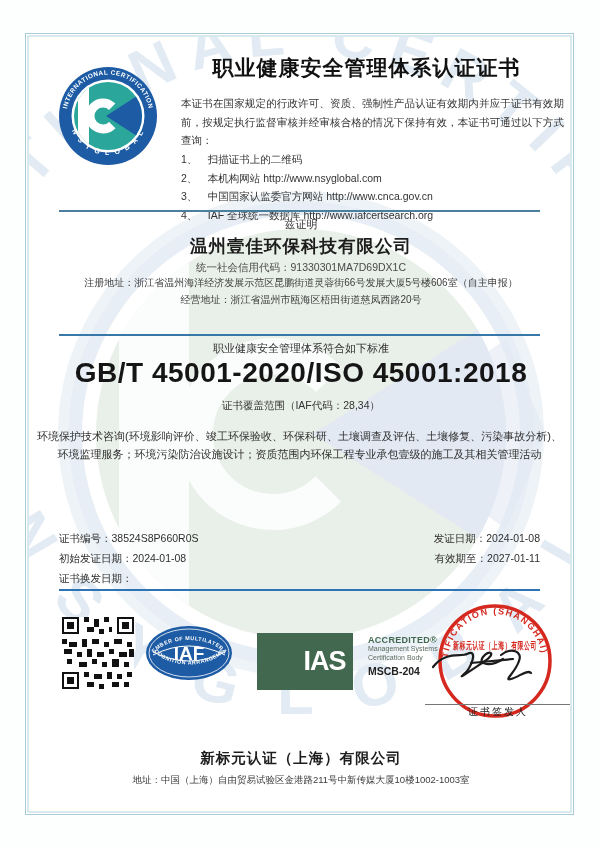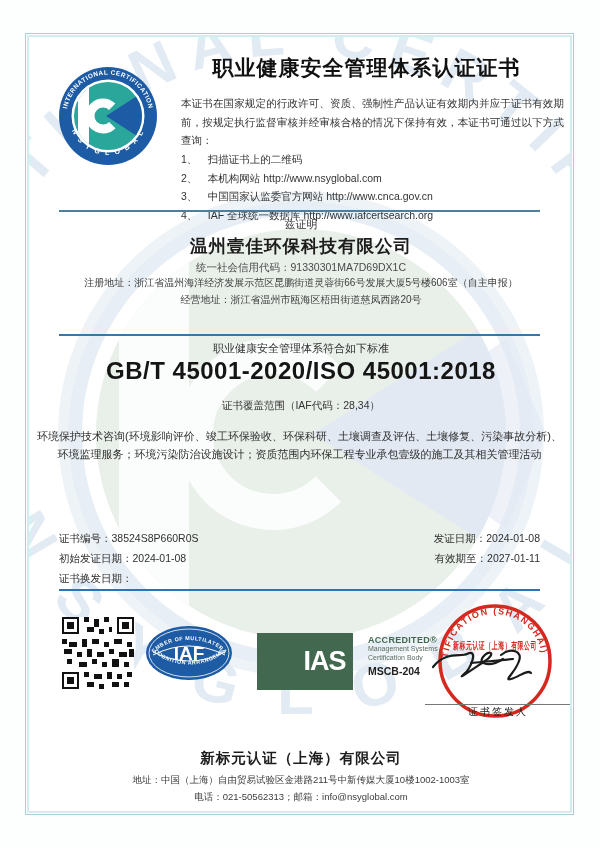--- a/index.html
+++ b/index.html
@@ -30,21 +30,21 @@
   .d1{top:173px;background:#4a809d;}
   .d2{top:297px;background:#3878a8;}
   .d3{top:552px;background:#2e74b5;}
   .center-line{position:absolute;left:3px;right:0;text-align:center;}
   .certify-label{top:180px;font-size:11px;color:#333;}
   .company-name{top:197px;font-size:17.5px;font-weight:bold;color:#1c1c1c;letter-spacing:1px;}
   .credit-code{top:224px;font-size:10.5px;color:#4a4a4a;}
   .addr1{top:239px;font-size:10px;color:#3d3d3d;}
   .addr2{top:256px;font-size:10px;color:#3d3d3d;}
   .std-heading{top:304px;font-size:11px;color:#2f2f2f;}
-  .std-code{top:320px;font-size:24px;font-weight:bold;color:#151515;letter-spacing:.5px;}
+  .std-code{top:320px;font-size:28px;font-weight:bold;color:#151515;letter-spacing:.5px;}
   .scope-label{top:362px;font-size:10.5px;color:#333;}
   .scope-text{position:absolute;left:8px;right:8px;top:391px;font-size:11px;line-height:1.6;
     color:#2f2f2f;text-align:justify;text-align-last:center;}
   .details{position:absolute;left:30px;right:30px;top:491px;font-size:10.5px;color:#2f2f2f;}
   .details .row{height:20px;line-height:20px;}
   .details .right-col{position:absolute;right:0;top:0;text-align:right;}
   
   .qr{position:absolute;left:33px;top:580px;width:72px;height:72px;}
   .iaf{position:absolute;left:116px;top:588px;width:88px;height:56px;}
   .ias-wrap{position:absolute;left:228px;top:596px;height:58px;display:flex;}
@@ -239,17 +239,16 @@
         <path d="M 44 64 L 86 60"></path>
       </g>
     </svg>
     <div class="sign-area">
       <div class="sign-line"></div>
       <div class="sign-label">证书签发人</div>
     </div>
 
     <div class="center-line footer-company">新标元认证（上海）有限公司</div>
     <div class="center-line footer-addr">地址：中国（上海）自由贸易试验区金港路211号中新传媒大厦10楼1002-1003室</div>
-    <div class="center-line footer-tel">电话：021-50562313；邮箱：info@nsyglobal.com</div>
 
   </div>
  </div>
 </div>
 
 </body></html>

